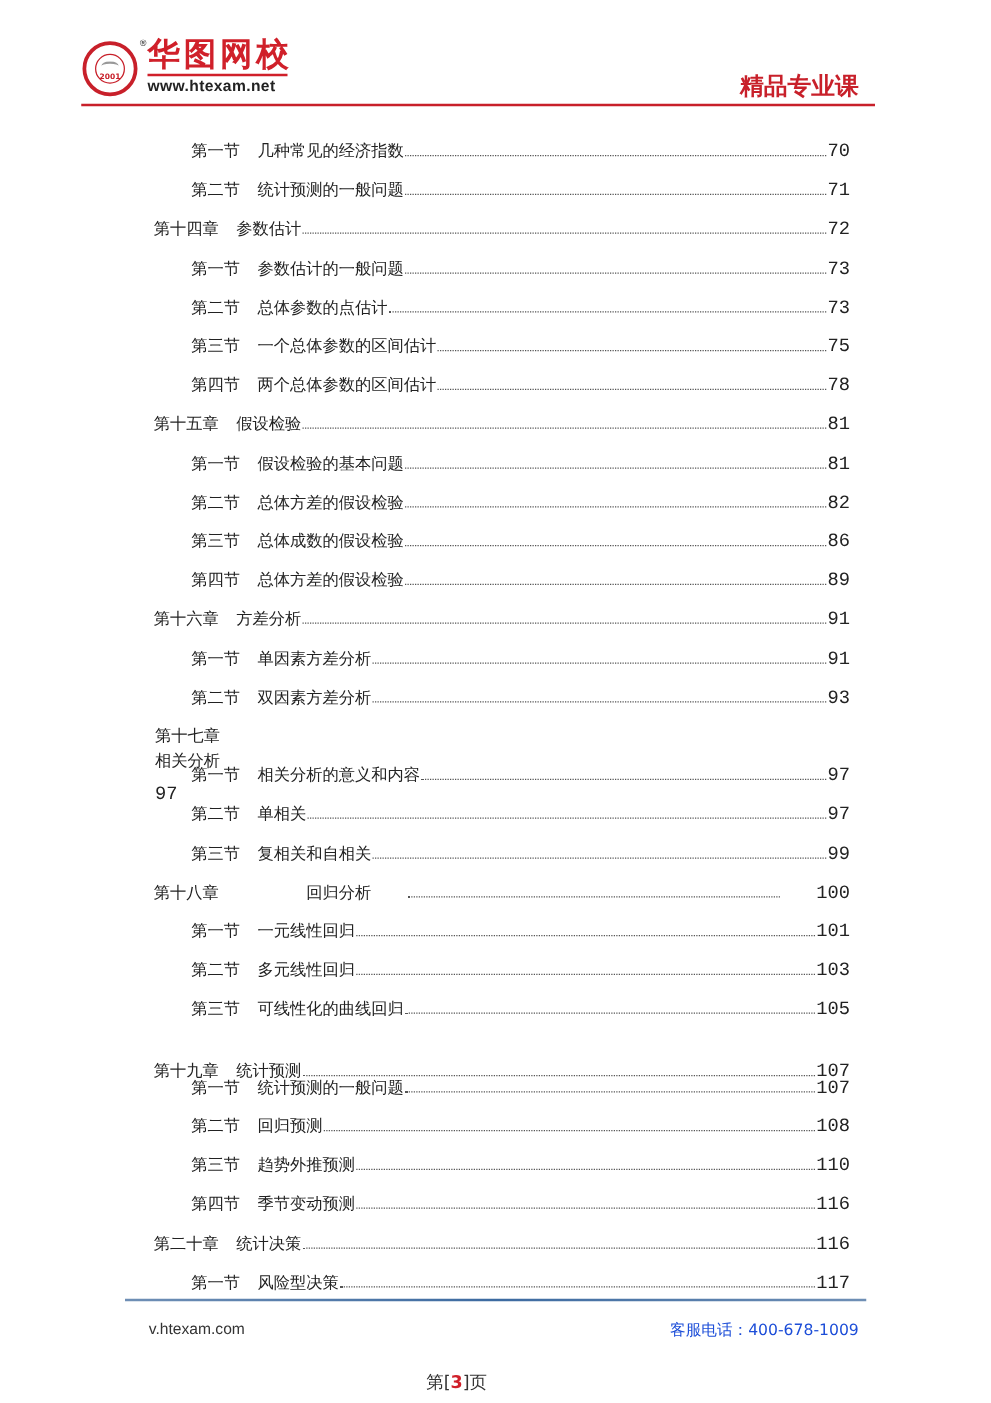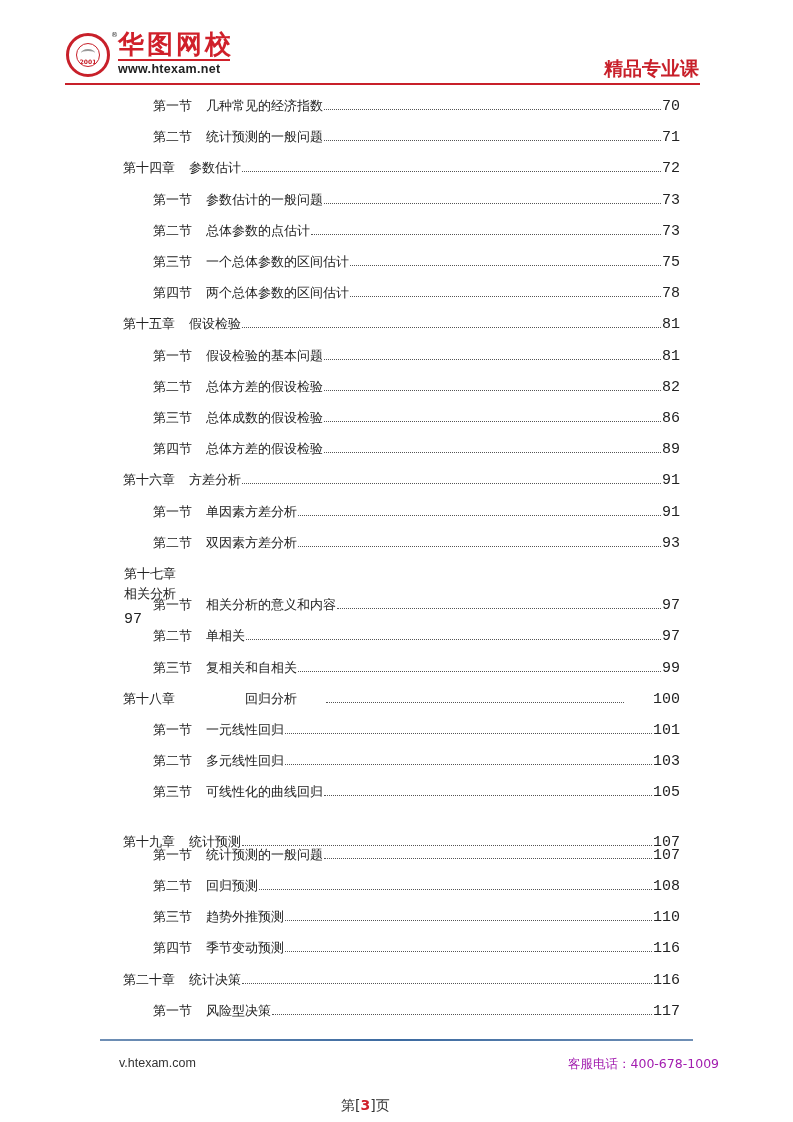--- a/index.html
+++ b/index.html
@@ -13,39 +13,39 @@
     .logo-circle .year { position:absolute; left:0; width:100%; top:22px; text-align:center;
                    font:bold 6px "DejaVu Sans", sans-serif; color:#c8202a; }
     .logo-circle .book { position:absolute; left:12px; top:13px; width:14px; height:6px;
                    border-top:2px solid #999; border-radius:50% 50% 0 0; }
     .reg { position:absolute; left:111px; top:31px; font:7px "DejaVu Sans", sans-serif; color:#333; }
     .brand-cn { position:absolute; left:118px; top:29px; font:bold 26px "DejaVu Sans", sans-serif;
                 color:#d0202a; letter-spacing:3px; line-height:30px; }
     .brand-underline { position:absolute; left:118px; top:59px; width:112px; height:2px; background:#d0202a; }
     .brand-url { position:absolute; left:118px; top:62px; font:bold 12.5px "Liberation Sans", sans-serif;
                  color:#222; letter-spacing:0.3px; }
-    .tagline { position:absolute; right:94px; top:56px; font:bold 19px "DejaVu Sans", sans-serif; color:#c8202a; }
+    .tagline { position:absolute; right:106px; top:56px; font:bold 19px "DejaVu Sans", sans-serif; color:#c8202a; }
     .header-rule { position:absolute; left:65px; top:83px; width:635px; height:2px; background:#c8202a; }
 
     .toc { position:absolute; left:0; top:96px; width:793px; }
     .row { position:absolute; height:20px; display:flex; align-items:baseline; font-size:13px; line-height:20px; }
     .row.chapter { left:123px; width:557px; }
     .row.section { left:153px; width:527px; }
-    .row .num { white-space:nowrap; }
+    .row .num { white-space:nowrap;margin-top:16px; }
     .row .gap { display:inline-block; width:14px; }
     .row .title { white-space:nowrap; }
     .row .leader { flex:1; border-bottom:1.5px dotted #555; margin:0 1px 5px 1px; height:0; }
     .row .page { font-family:Liberation Mono, monospace; font-size:15px; white-space:nowrap; }
 
     .footer-rule { position:absolute; left:100px; top:1039px; width:593px; height:2px;
                    background:linear-gradient(90deg,#6f8fb5,#3c6aa0 50%,#6f8fb5); }
     .footer-left { position:absolute; left:119px; top:1056px; font:12.5px "Liberation Sans", sans-serif; color:#333; }
     .footer-mid { position:absolute; left:341px; top:1053px; font:14px "DejaVu Sans", sans-serif; color:#333;margin-top:44px; }
     .footer-mid .pn { color:#d0202a; font-weight:bold; }
-    .footer-right { position:absolute; left:536px; top:1056px; font:12.5px "DejaVu Sans", sans-serif; color:#a21caf;margin-left:32px; }
+    .footer-right { position:absolute; left:536px; top:1056px; font:12.5px "DejaVu Sans", sans-serif; color:#1d4ed8; }
   </style>
 </head>
 <body>
 
 <div class="header">
   <div class="logo-circle">
     <div class="inner"></div>
     <div class="book"></div>
     <div class="year">2001</div>
   </div>

